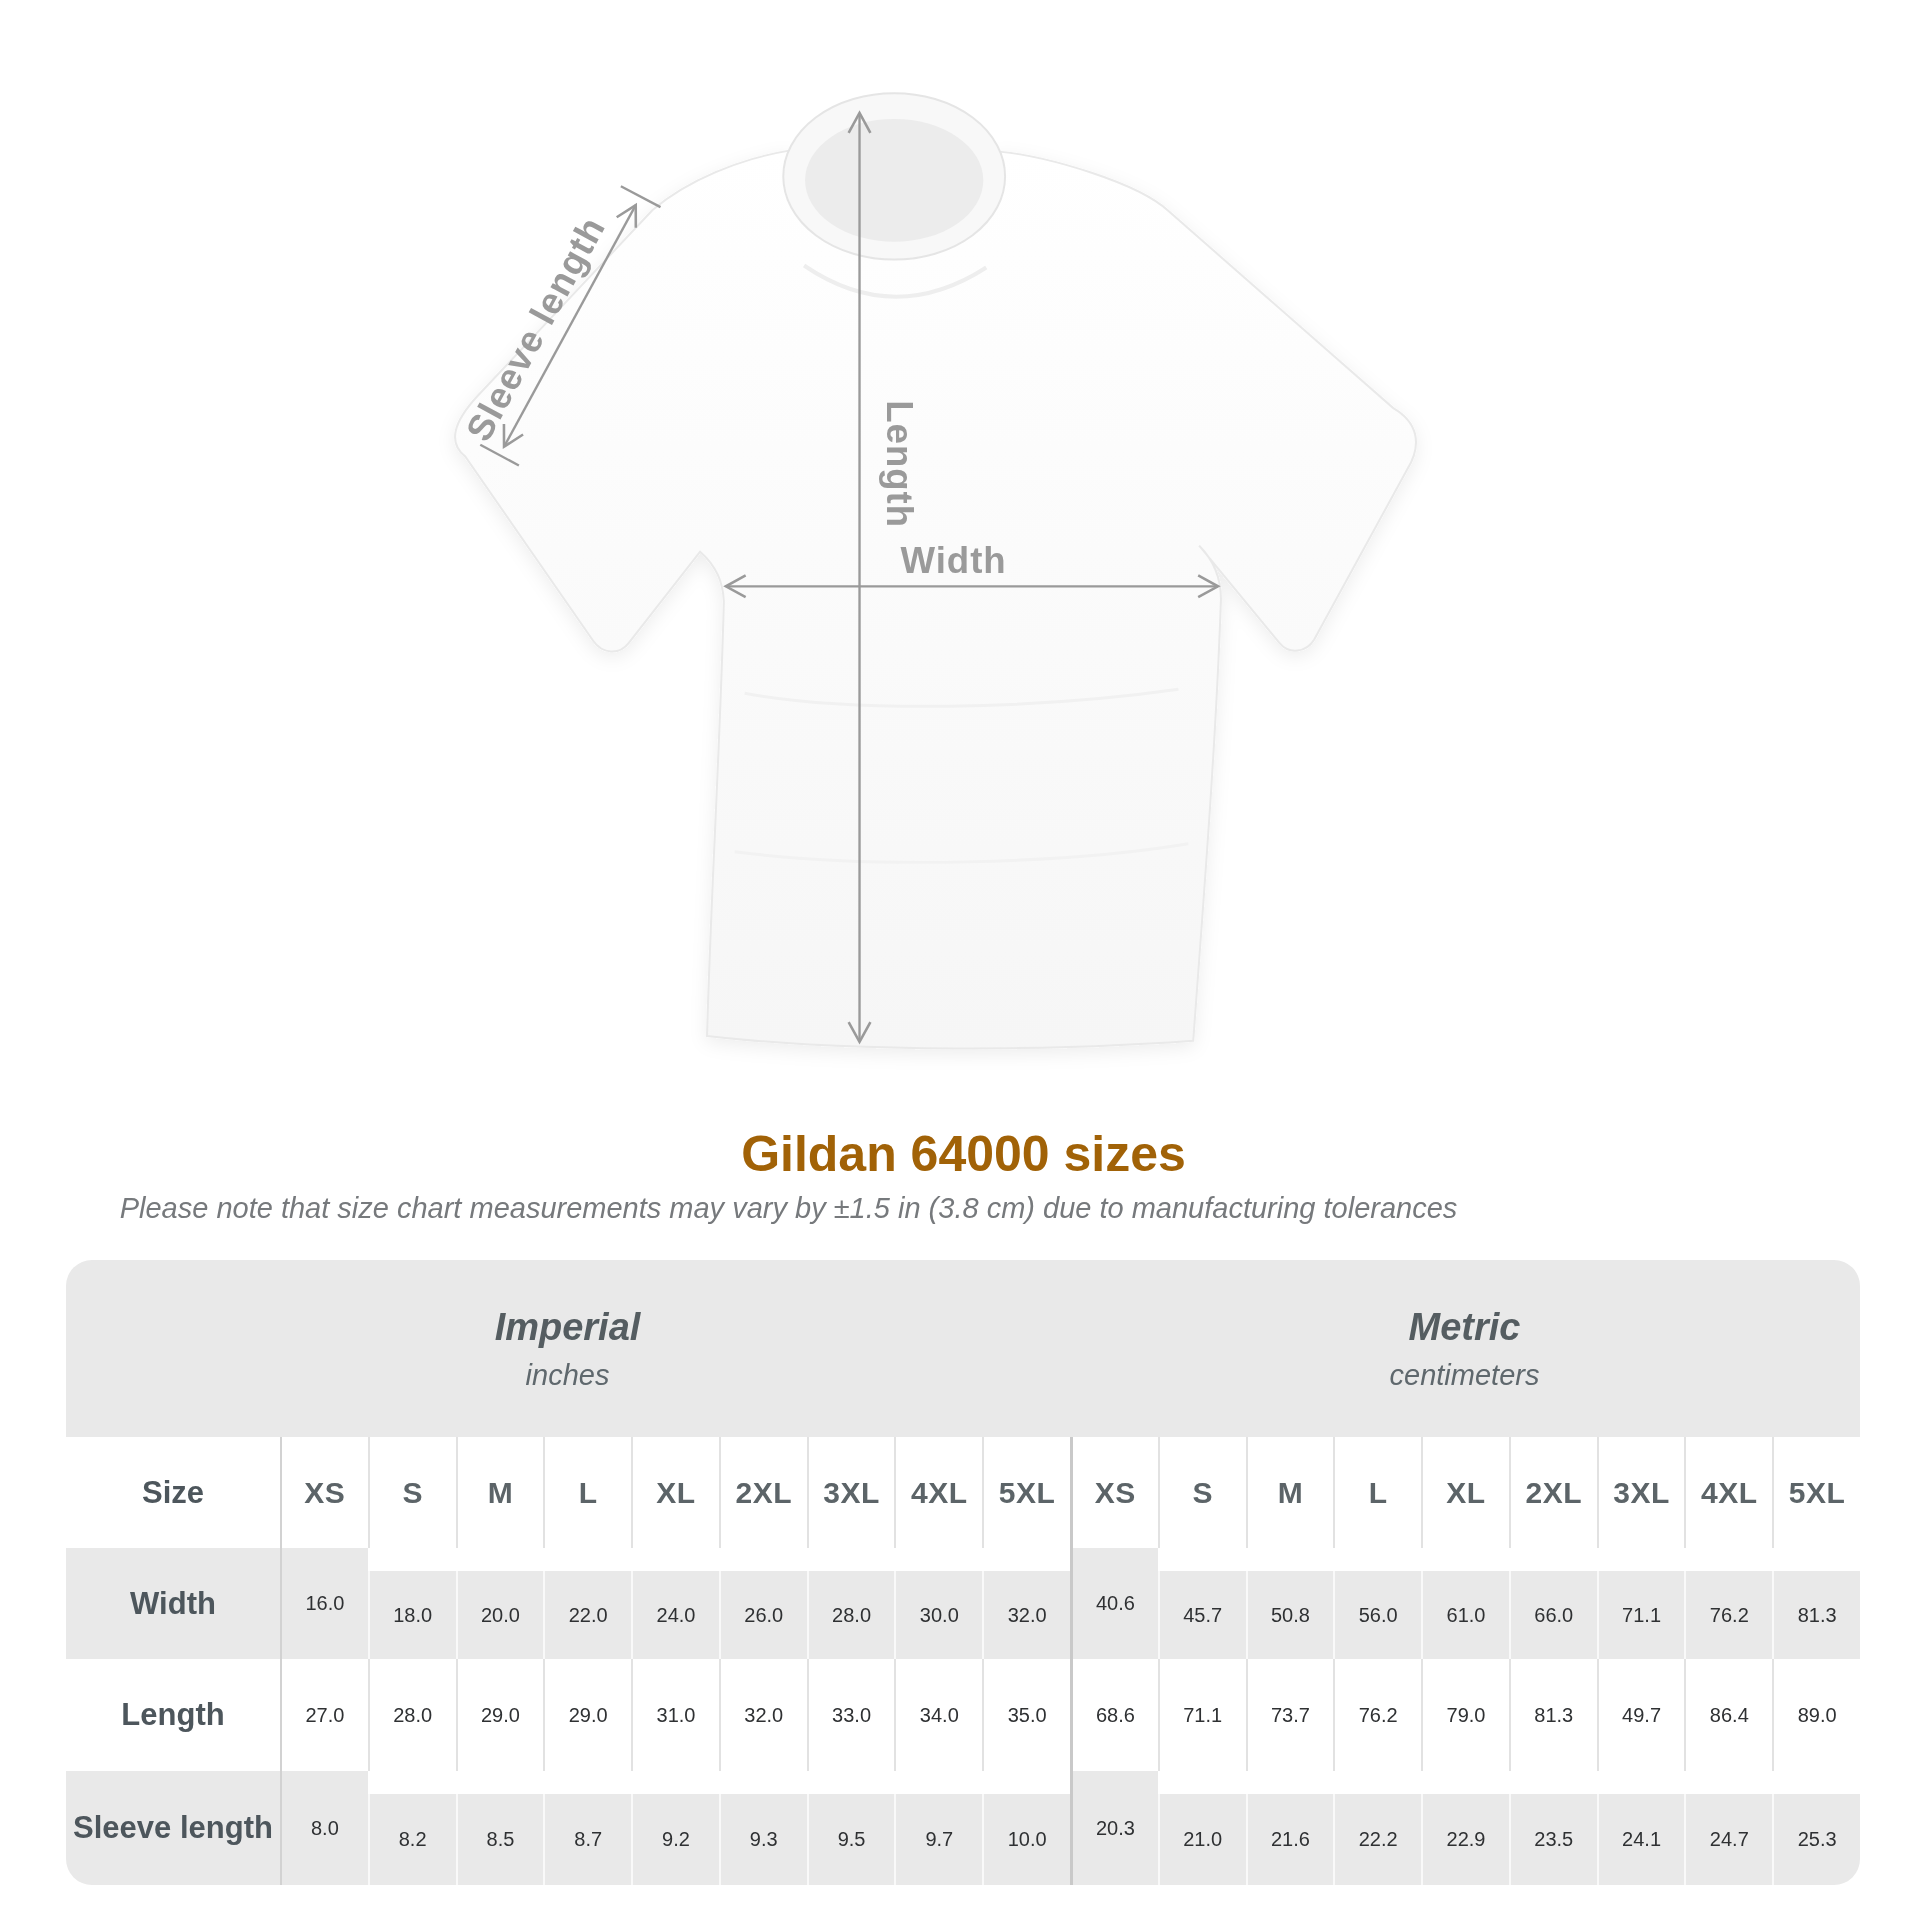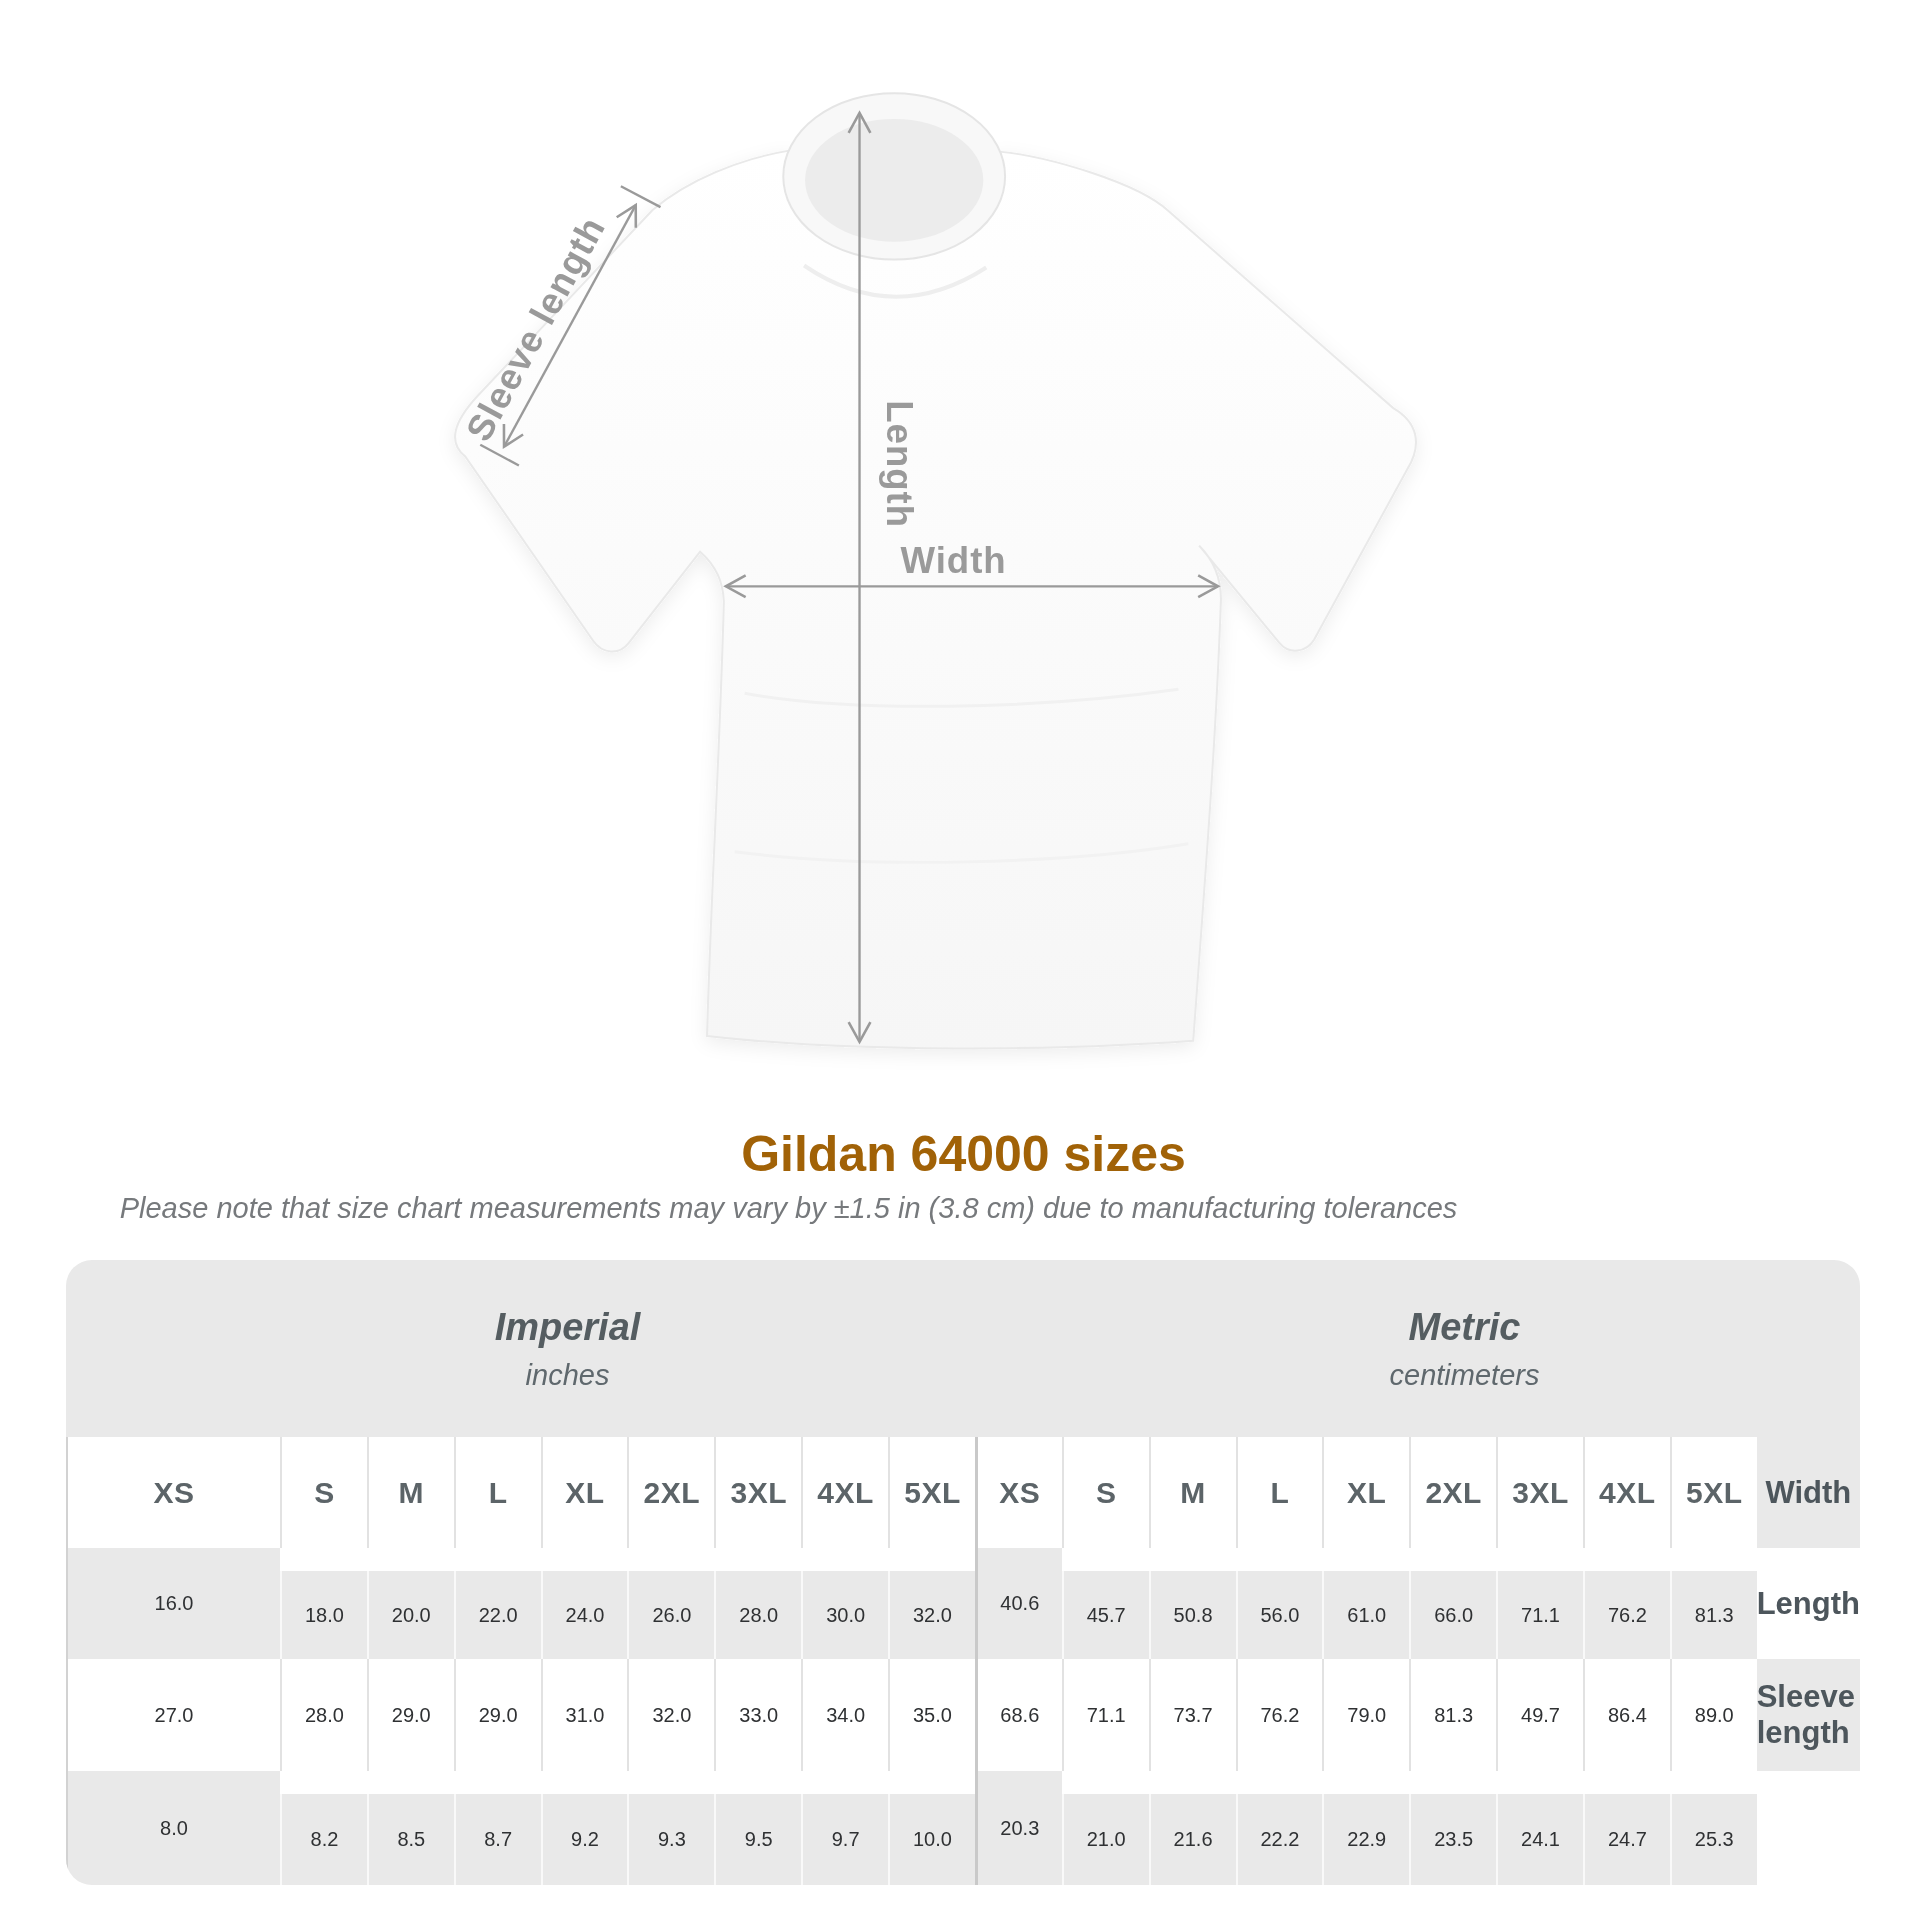--- a/index.html
+++ b/index.html
@@ -100,20 +100,21 @@
       <div class="unit-block">
         <div class="unit-label">Imperial</div>
         <div class="unit-sublabel">inches</div>
       </div>
       <div class="unit-block">
         <div class="unit-label">Metric</div>
         <div class="unit-sublabel">centimeters</div>
       </div>
     </div>
     <div class="grid">
+        <div class="cell rowlabel">Size</div>
         <div class="cell hdr colsep-strong">XS</div>
         <div class="cell hdr colsep">S</div>
         <div class="cell hdr colsep">M</div>
         <div class="cell hdr colsep">L</div>
         <div class="cell hdr colsep">XL</div>
         <div class="cell hdr colsep">2XL</div>
         <div class="cell hdr colsep">3XL</div>
         <div class="cell hdr colsep">4XL</div>
         <div class="cell hdr colsep">5XL</div>
         <div class="cell hdr colsep-metric">XS</div>

